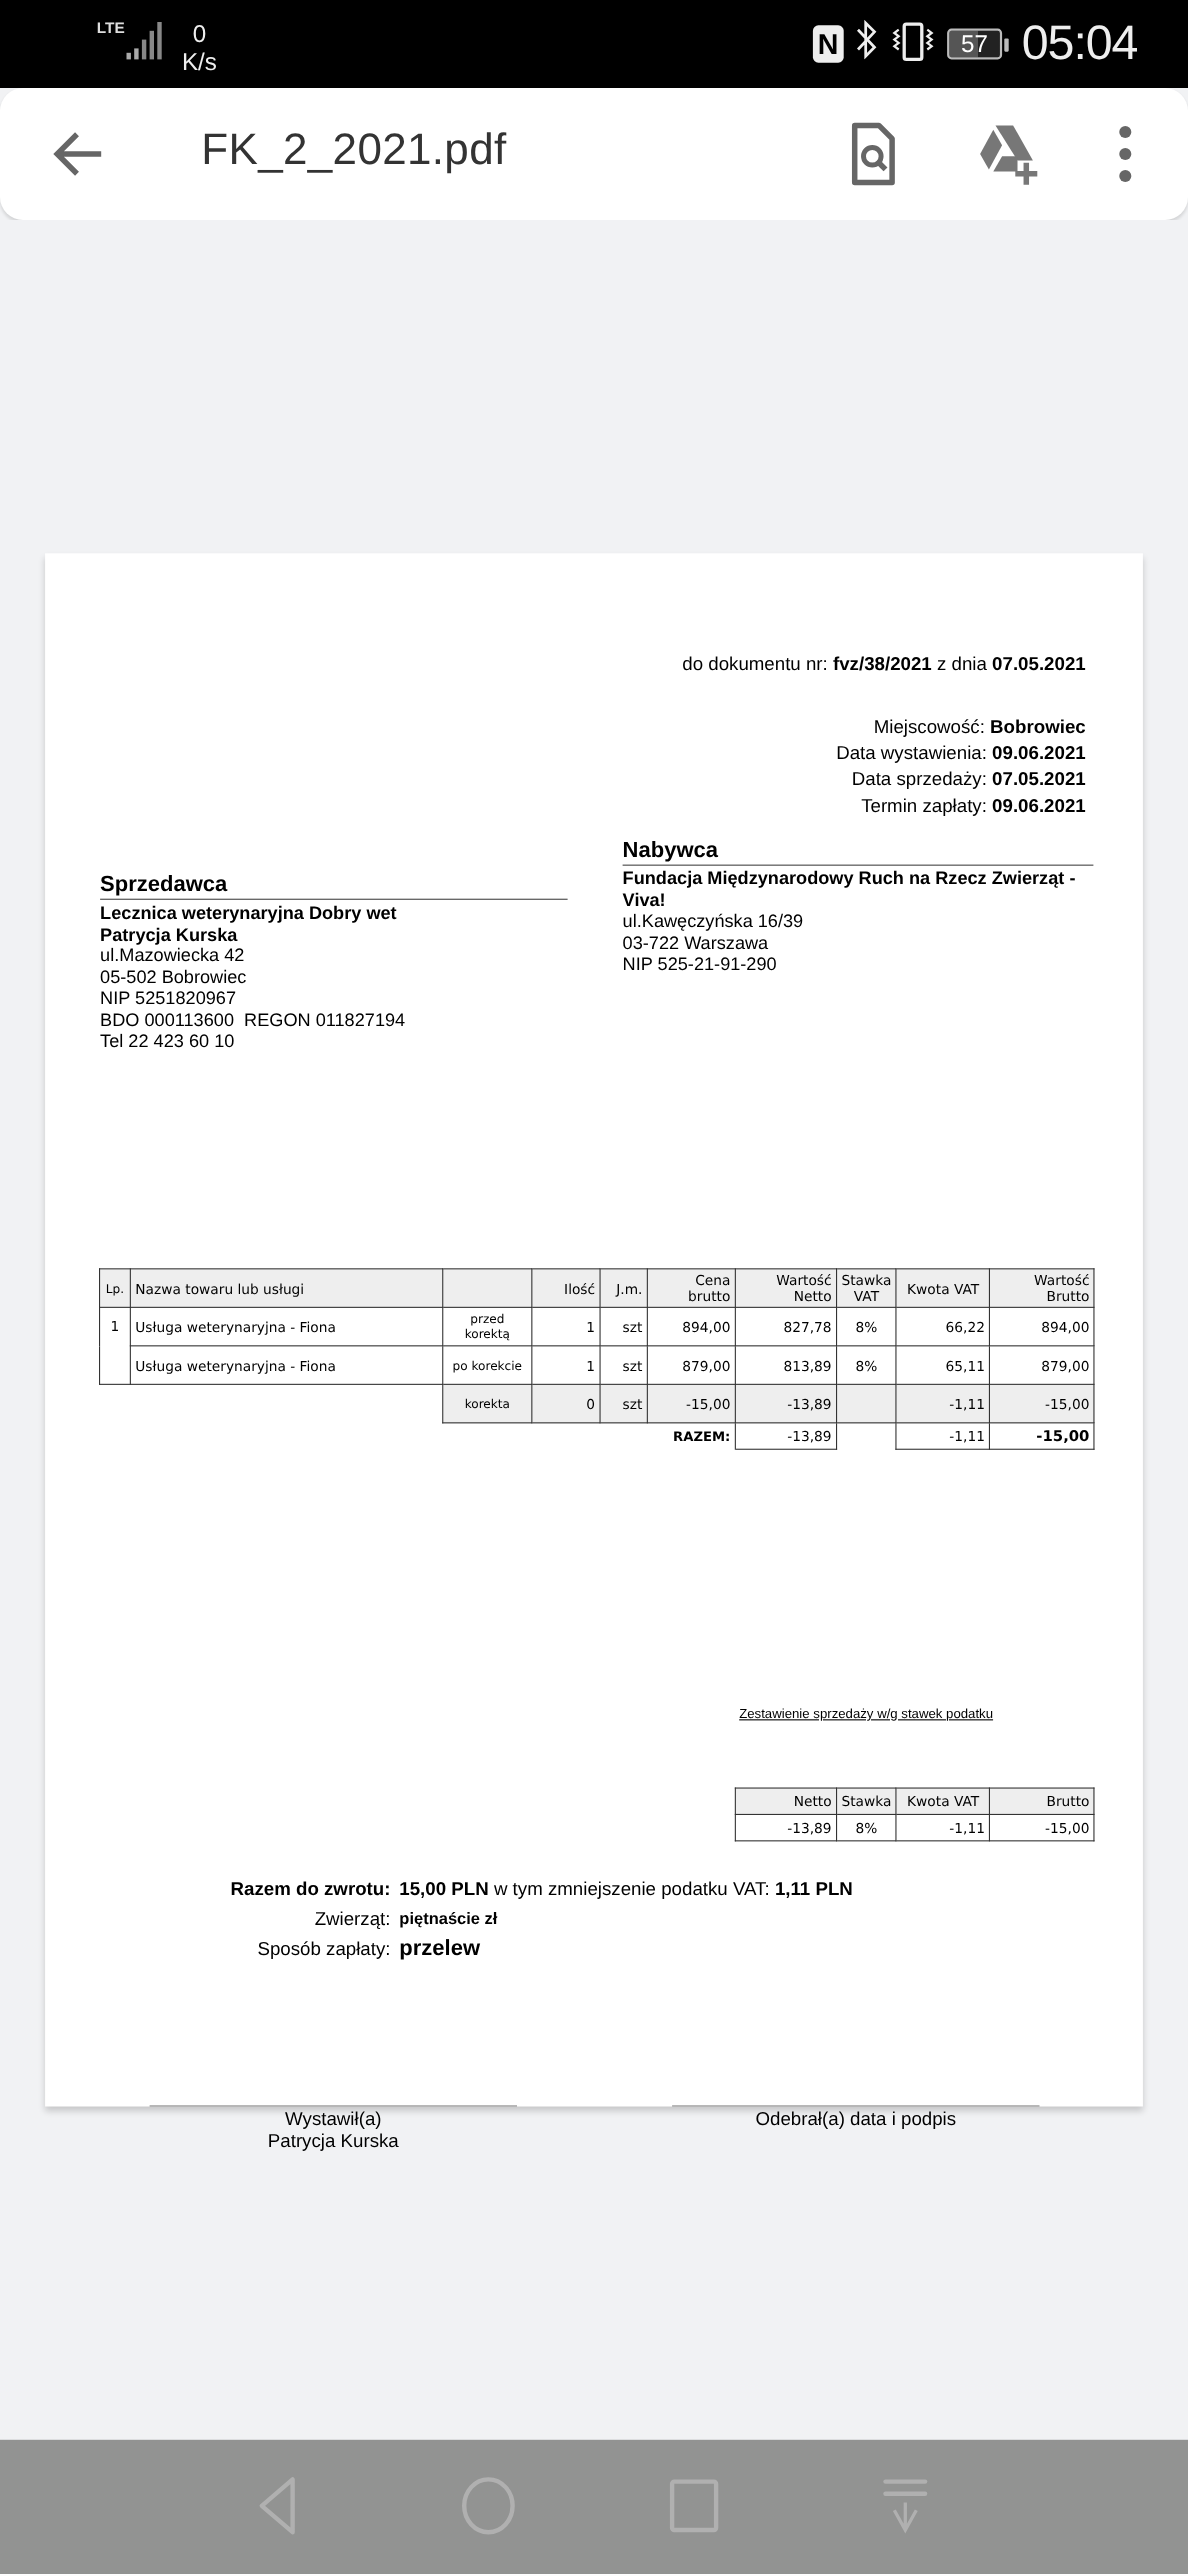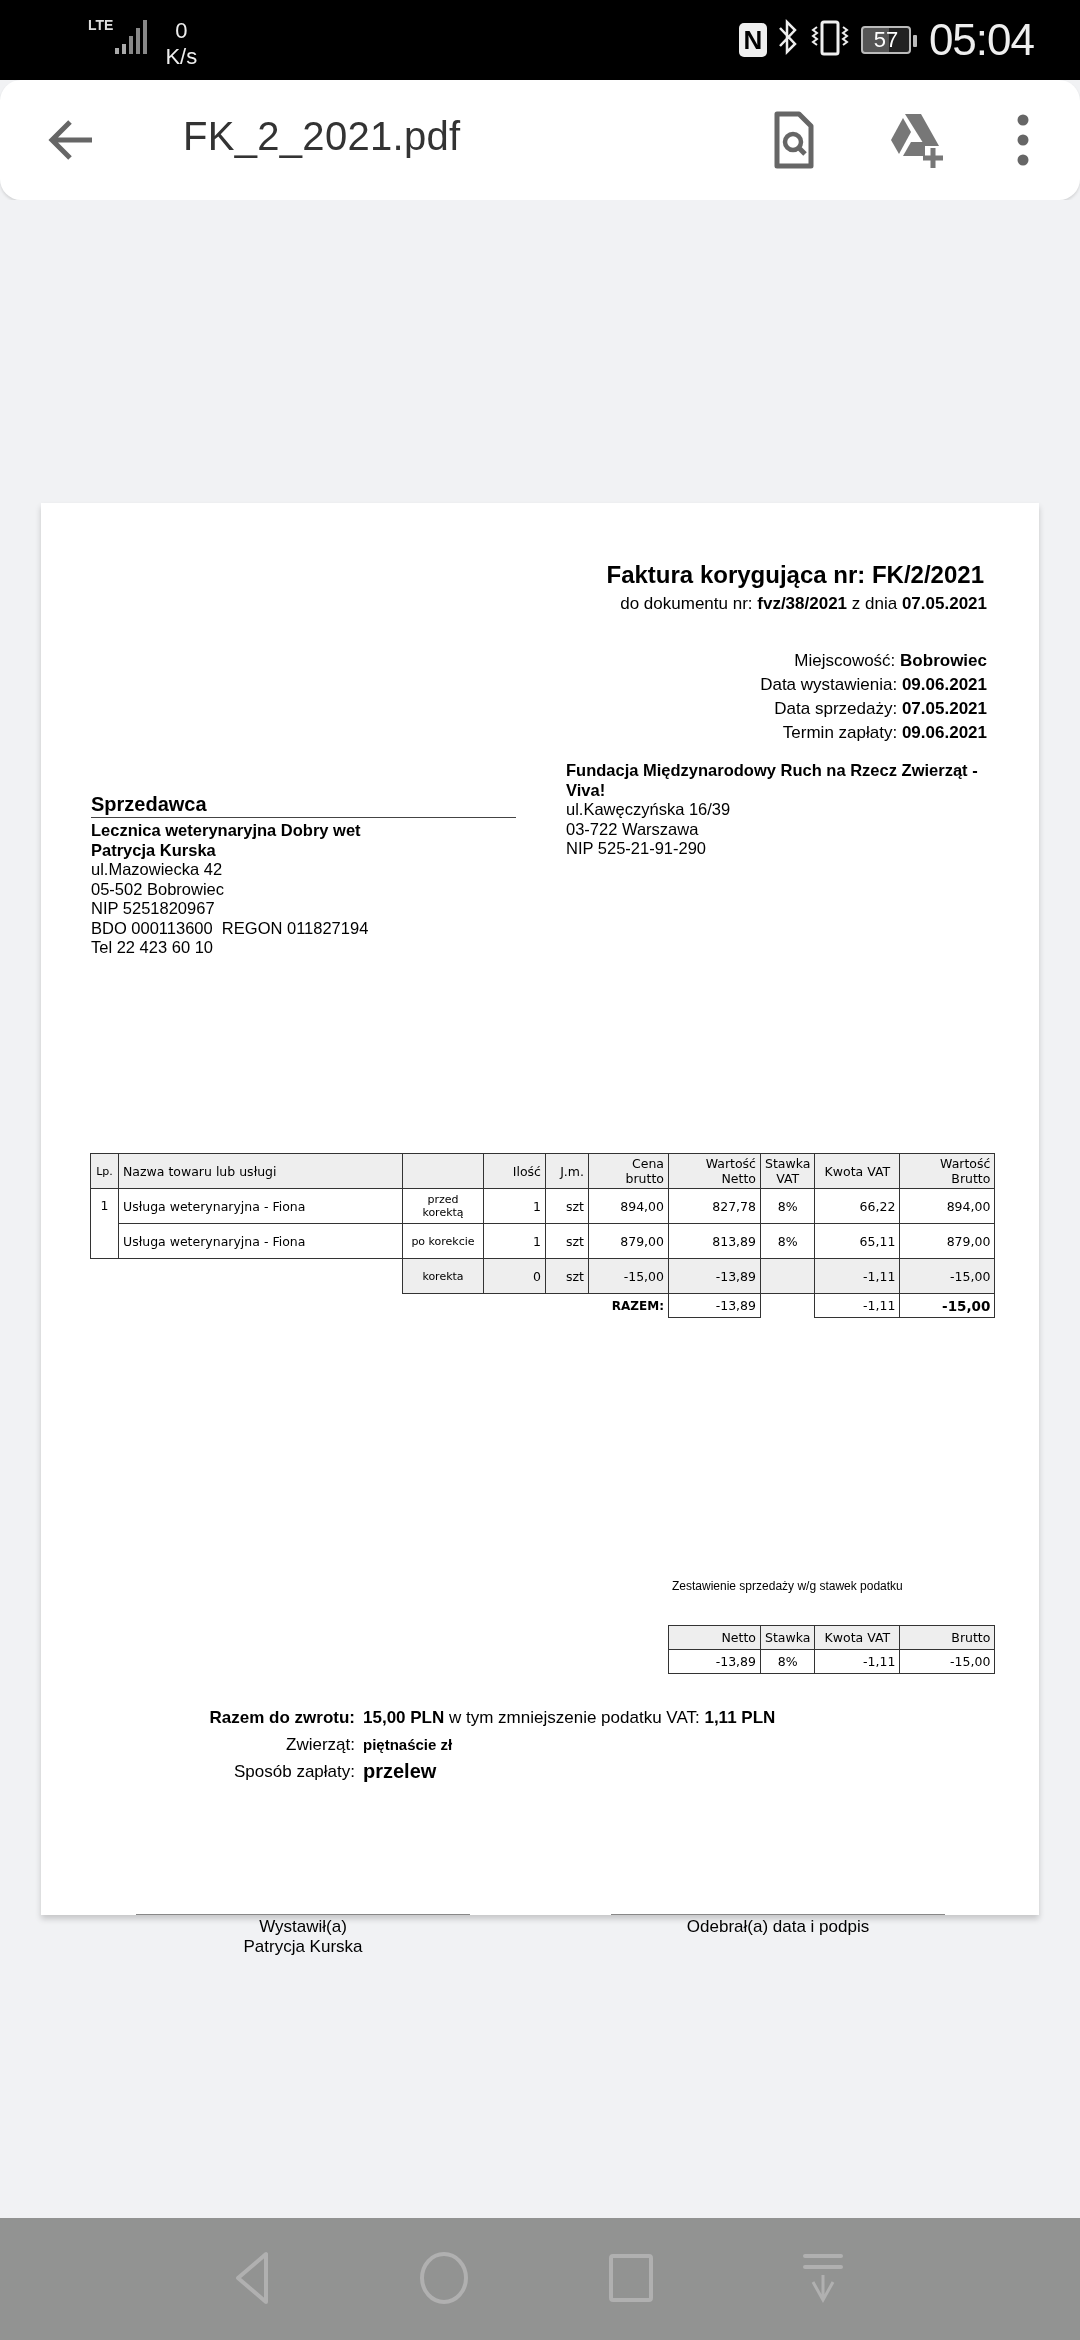--- a/index.html
+++ b/index.html
@@ -37,21 +37,21 @@
 
   table.items { position: absolute; left: 49px; top: 650px; border-collapse: collapse; font-family: "DejaVu Sans", sans-serif; font-size: 12.5px; }
   table.items td { border: 1.3px solid #333; padding: 0 4px; height: 35px; vertical-align: middle; }
   .hdr td { background: #eee; height: 35px; line-height: 15px; }
   .r { text-align: right; }
   .c { text-align: center; margin-left: 20px; }
   .small { font-size: 11px; }
   .grey td.g { background: #eee; }
   .noborder { border: none !important; background: transparent !important; text-align: right; }
 
-  .zest-lbl { position: absolute; left: 631px; top: 1076px; font-size: 12px; }
+  .zest-lbl { position: absolute; left: 631px; top: 1048px; font-size: 12px; text-decoration: underline; }
   table.zest { position: absolute; left: 627px; top: 1122px; border-collapse: collapse; font-family: "DejaVu Sans", sans-serif; font-size: 12.5px; }
   table.zest td { border: 1.3px solid #333; padding: 0 4px; height: 24px; }
 
   .summary { position: absolute; left: 90px; top: 1201px; font-size: 17px; line-height: 27px; }
   .summary .row { display: flex; }
   .summary .lbl { width: 232px; text-align: right; padding-right: 8px; }
 
   .sig-block { position: absolute; top: 1411px; width: 334px; text-align: center; font-size: 17px; line-height: 20px; }
   .sig-block .line { border-top: 1.5px solid #888; margin-bottom: 2px; }
 
@@ -128,21 +128,20 @@
         <circle cx="23" cy="10" r="5.5" fill="#666"></circle>
         <circle cx="23" cy="30" r="5.5" fill="#666"></circle>
         <circle cx="23" cy="50" r="5.5" fill="#666"></circle>
       </svg>
   </div>
 </div>
 
 <div class="viewer">
   <div class="page">
 
-    <div class="inv-title">Faktura korygująca nr: FK/2/2021</div>
     <div class="inv-sub">
       <span>do dokumentu nr:</span>
       <span class="b">fvz/38/2021</span>
       <span>z dnia</span>
       <span class="b">07.05.2021</span>
     </div>
 
     <div class="meta">
       <div><span>Miejscowość:</span> <span class="b">Bobrowiec</span></div>
       <div><span>Data wystawienia:</span> <span class="b">09.06.2021</span></div>
@@ -155,20 +154,21 @@
       <div class="b">Lecznica weterynaryjna Dobry wet</div>
       <div class="b">Patrycja Kurska</div>
       <div>ul.Mazowiecka 42</div>
       <div>05-502 Bobrowiec</div>
       <div>NIP 5251820967</div>
       <div style="white-space:pre">BDO 000113600  REGON 011827194</div>
       <div>Tel 22 423 60 10</div>
     </div>
 
     <div class="party buyer">
+      <h3>Nabywca</h3>
       <div class="b">Fundacja Międzynarodowy Ruch na Rzecz Zwierząt - Viva!</div>
       <div>ul.Kawęczyńska 16/39</div>
       <div>03-722 Warszawa</div>
       <div>NIP 525-21-91-290</div>
     </div>
 
     <table class="items">
       <tbody>
           <tr class="hdr">
         <td class="c small" style="width:28px">Lp.</td>

